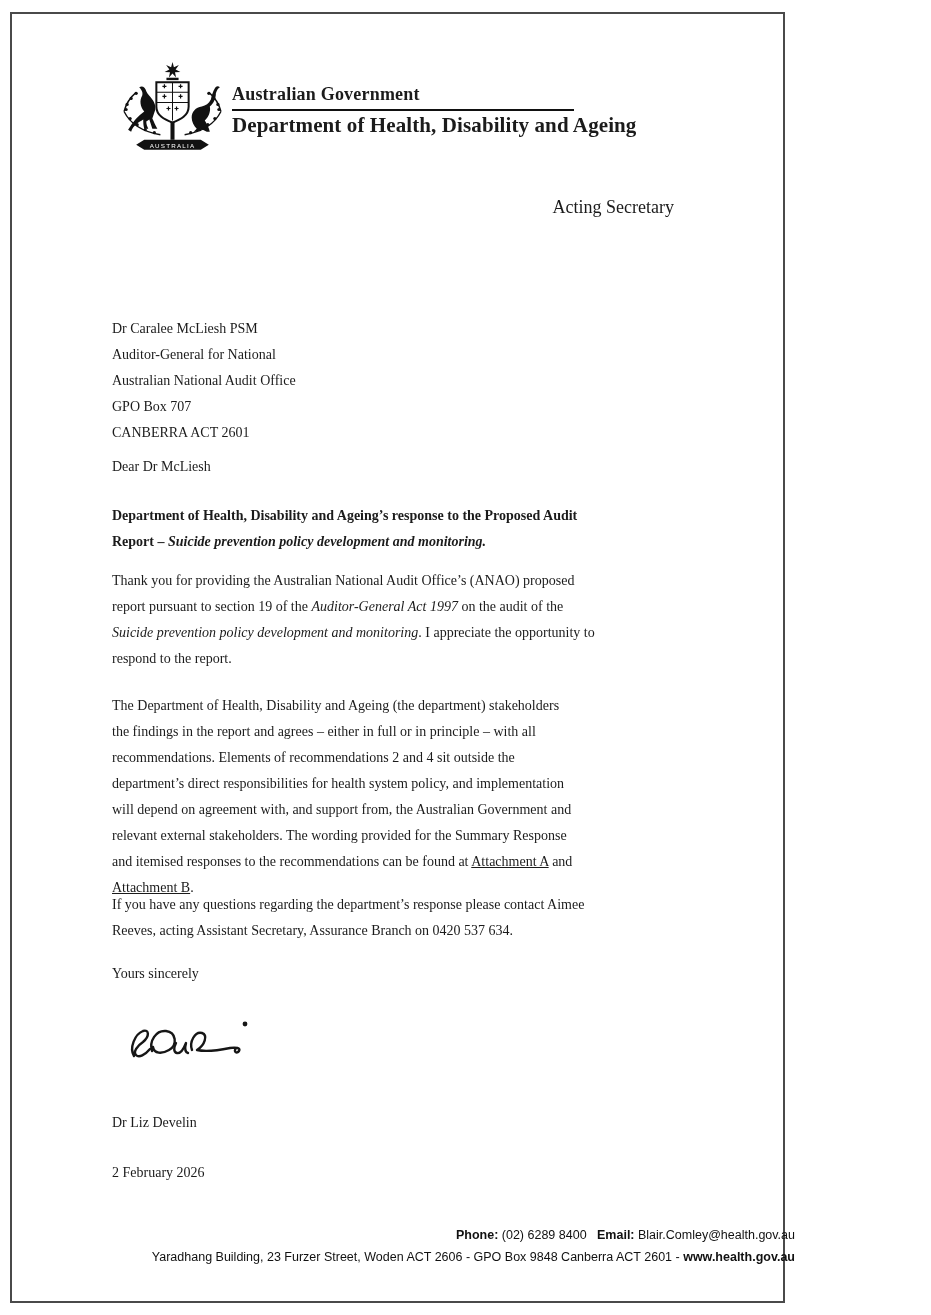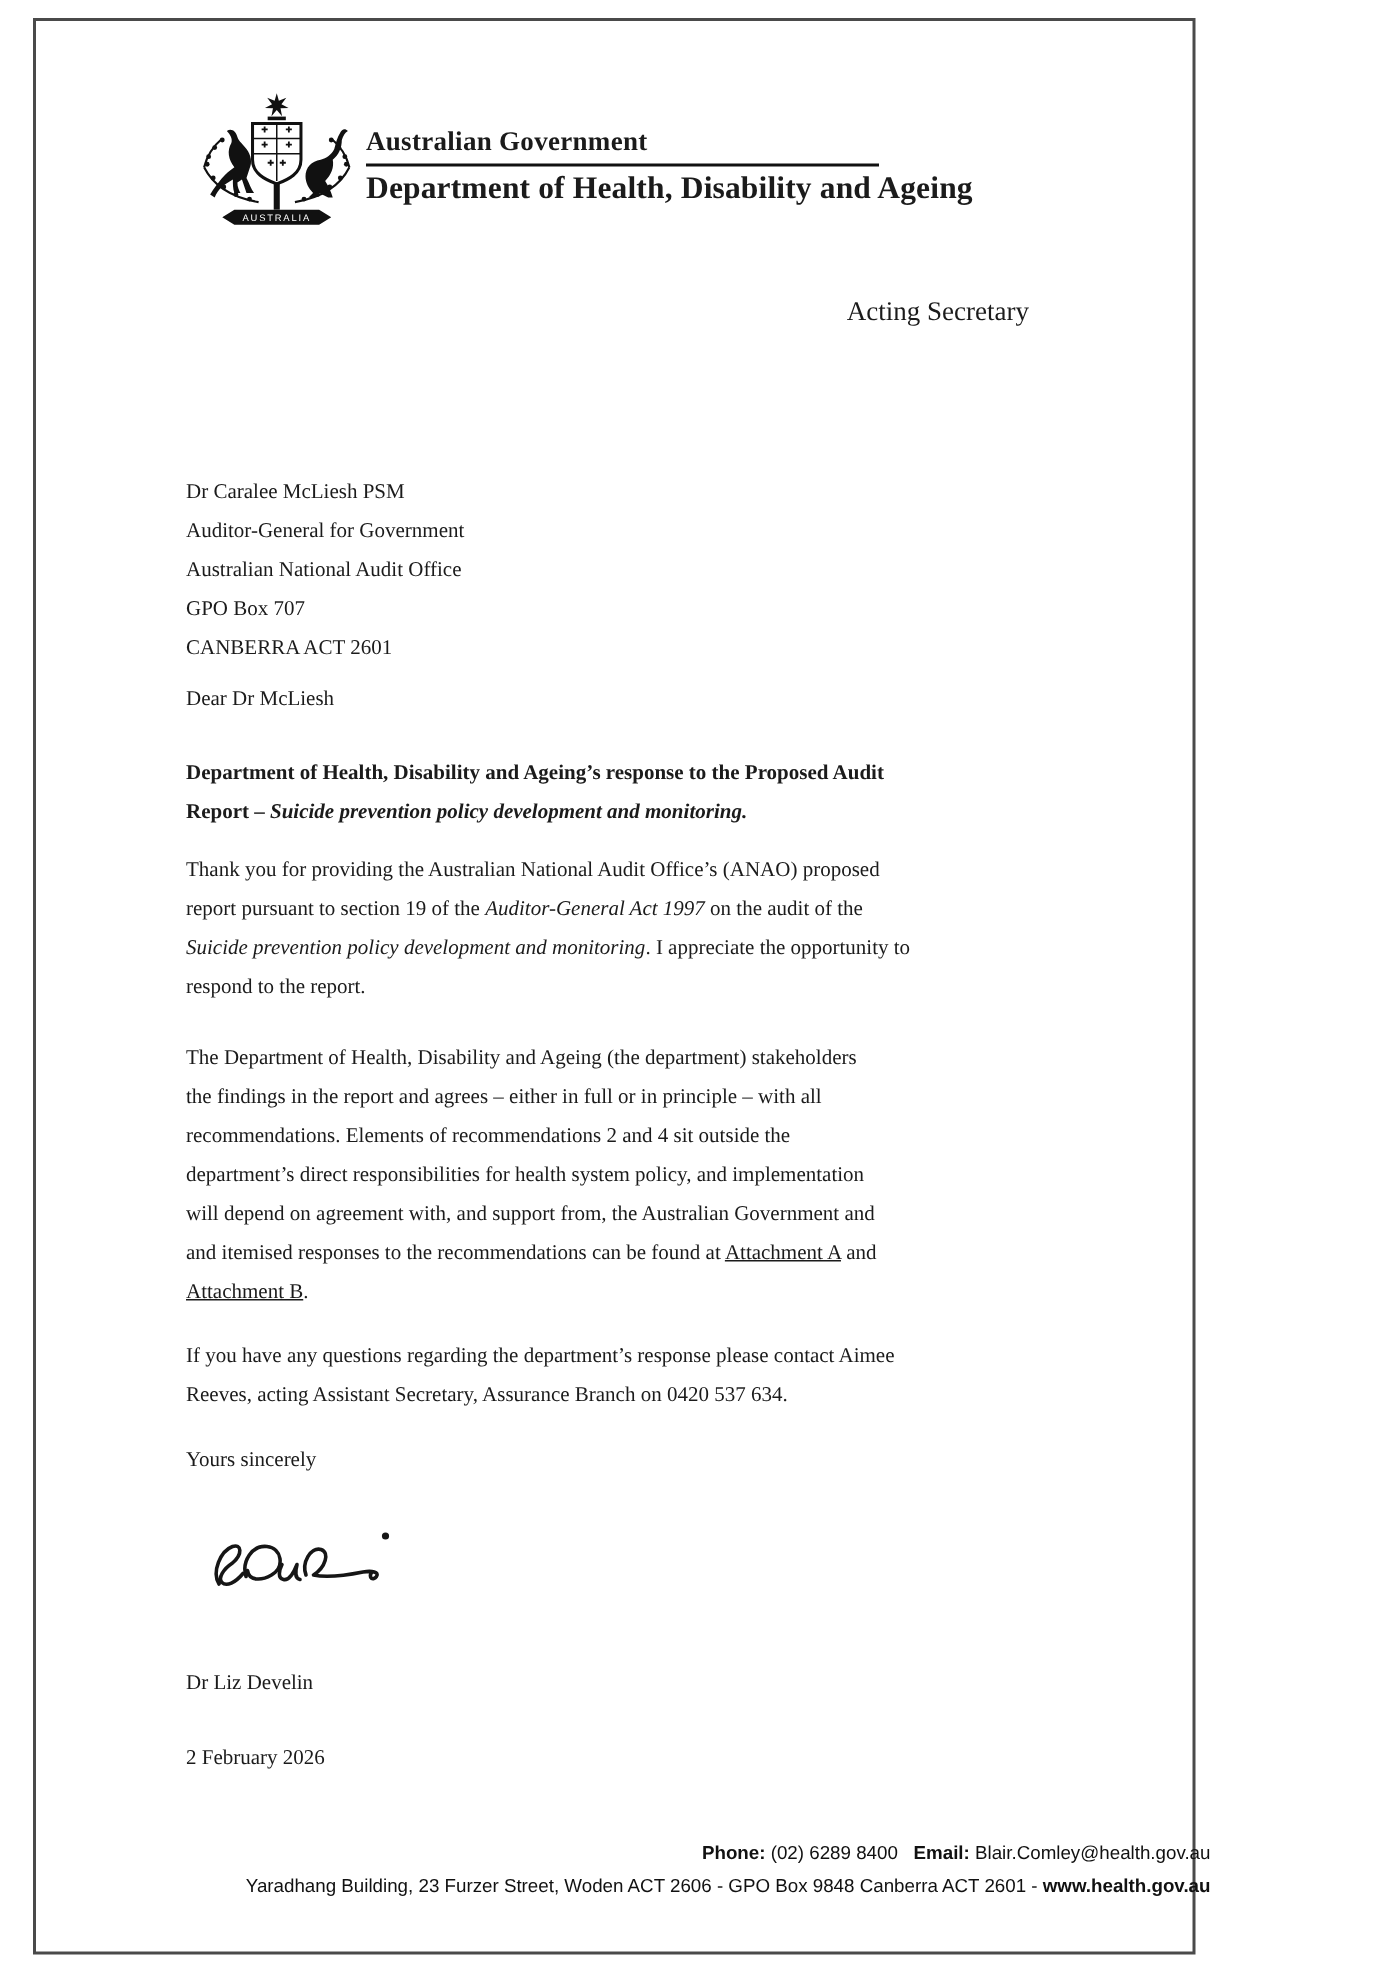--- a/index.html
+++ b/index.html
@@ -1,18 +1,18 @@
 <!DOCTYPE html>
 <html><head>
 <meta charset="utf-8">
 <style>
   html,body { margin:0; padding:0; background:#ffffff; }
   .page {
     position:relative; width:795px; height:1315px; background:#ffffff;
-    font-family:"Liberation Serif", serif; color:#1b1b1b; overflow:hidden;margin-left:12px;
+    font-family:"Liberation Serif", serif; color:#1b1b1b; overflow:hidden;
   }
   .frame {
     position:absolute; left:10px; top:12px; right:10px; bottom:12px;
     border:2px solid #4a4a4a; pointer-events:none;
   }
   .crest { position:absolute; left:116px; top:61px; width:113px; height:96px; }
   .brand-text { position:absolute; left:232px; top:84px; }
   .gov-name { font-size:18px; font-weight:bold; letter-spacing:.2px; line-height:20px; }
   .brand-divider { width:342px; height:2px; background:#111; margin:5px 0 4px 0; }
   .dept-name { font-size:21px; font-weight:bold; letter-spacing:.1px; line-height:20px; }
@@ -90,21 +90,21 @@
   <div class="brand-text">
     <div class="gov-name">Australian Government</div>
     <div class="brand-divider"></div>
     <div class="dept-name">Department of Health, Disability and Ageing</div>
   </div>
 
   <div class="role-title">Acting Secretary</div>
 
   <div class="block recipient">
       <div class="tline">Dr Caralee McLiesh PSM</div>
-      <div class="tline">Auditor-General for Government</div>
+      <div class="tline">Auditor-General for National</div>
       <div class="tline">Australian National Audit Office</div>
       <div class="tline">GPO Box 707</div>
       <div class="tline">CANBERRA ACT 2601</div>
     </div>
 
   <div class="block salutation">Dear Dr McLiesh</div>
 
   <div class="block subject">
       <div class="tline"><span class="s-b">Department of Health, Disability and Ageing’s response to the Proposed Audit</span></div>
       <div class="tline"><span class="s-b">Report – </span><span class="s-b s-i">Suicide prevention policy development and monitoring.</span></div>
@@ -115,20 +115,21 @@
       <div class="tline"><span>report pursuant to section 19 of the </span><span class="s-i">Auditor-General Act 1997</span><span> on the audit of the</span></div>
       <div class="tline"><span class="s-i">Suicide prevention policy development and monitoring</span><span>. I appreciate the opportunity to</span></div>
       <div class="tline"><span>respond to the report.</span></div>
     </div>
   <div class="block para-2">
       <div class="tline"><span>The Department of Health, Disability and Ageing (the department) stakeholders</span></div>
       <div class="tline"><span>the findings in the report and agrees – either in full or in principle – with all</span></div>
       <div class="tline"><span>recommendations. Elements of recommendations 2 and 4 sit outside the</span></div>
       <div class="tline"><span>department’s direct responsibilities for health system policy, and implementation</span></div>
       <div class="tline"><span>will depend on agreement with, and support from, the Australian Government and</span></div>
+      <div class="tline"><span>relevant external stakeholders. The wording provided for the Summary Response</span></div>
       <div class="tline"><span>and itemised responses to the recommendations can be found at </span><span class="s-u">Attachment A</span><span> and</span></div>
       <div class="tline"><span class="s-u">Attachment B</span><span>.</span></div>
     </div>
   <div class="block para-3">
       <div class="tline"><span>If you have any questions regarding the department’s response please contact Aimee</span></div>
       <div class="tline"><span>Reeves, acting Assistant Secretary, Assurance Branch on 0420 537 634.</span></div>
     </div>
 
   <div class="block closing">Yours sincerely</div>
 

